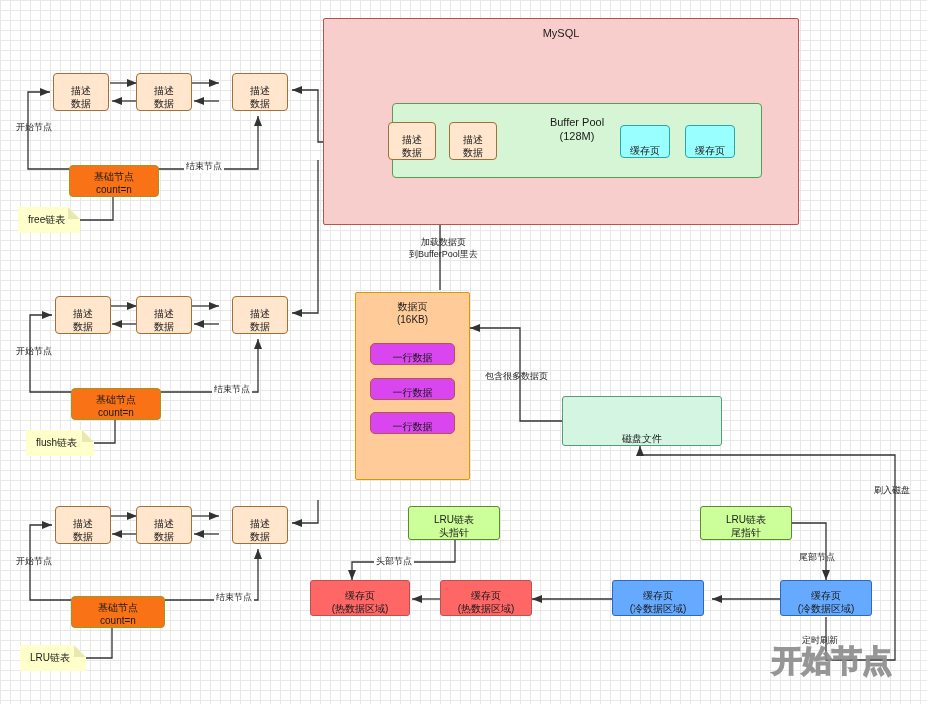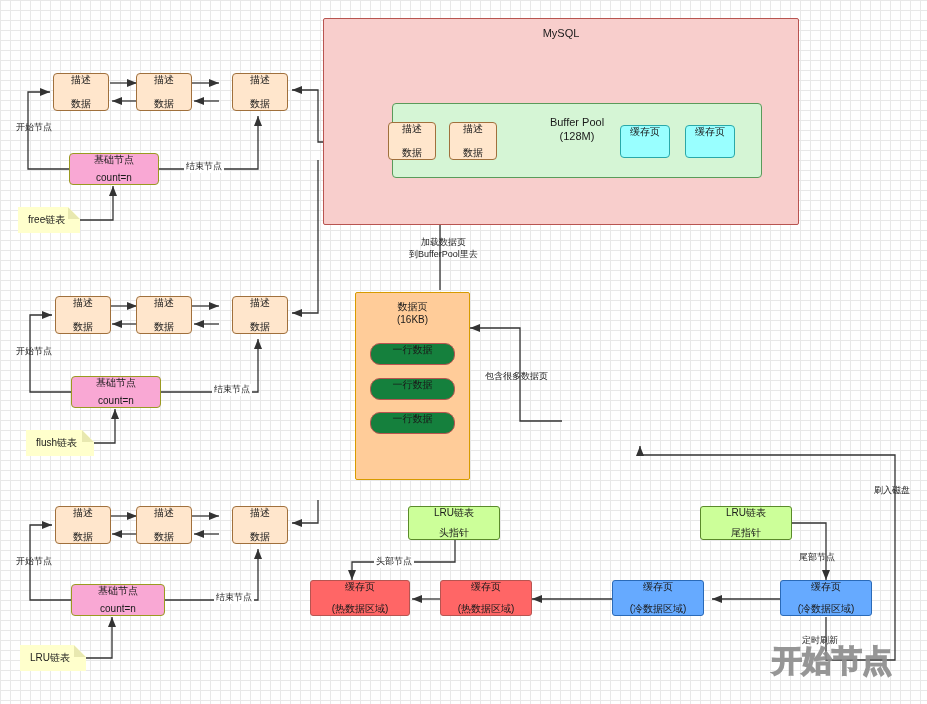--- a/index.html
+++ b/index.html
@@ -11,39 +11,39 @@
       linear-gradient(to right,#e8e8e8 1px,transparent 1px),
       linear-gradient(to bottom,#e8e8e8 1px,transparent 1px),
       linear-gradient(to right,#d5d5d5 1px,transparent 1px),
       linear-gradient(to bottom,#d5d5d5 1px,transparent 1px);
     background-size:10px 10px,10px 10px,50px 50px,50px 50px;
   }
   #canvas{position:absolute;inset:0;}
   svg.lines{position:absolute;left:0;top:0;width:927px;height:704px;pointer-events:none;}
 
   .box{position:absolute;box-sizing:border-box;display:flex;flex-direction:column;
-       align-items:center;justify-content:space-between;text-align:center;
+       align-items:center;justify-content:flex-end;text-align:center;
        font-size:10px;line-height:1.25;color:#1a1a1a;border-radius:4px;}
   .box span{display:block;white-space:nowrap;}
 
   .desc{background:#ffe6cc;border:1.4px solid #a0703c;}
-  .basenode{background:#f9a8d4;border:1.4px solid #9a9a20;}
+  .basenode{background:#f97316;border:1.4px solid #9a9a20;margin-top:12px;}
   .note{background:#ffffcc;border:none;border-radius:0;align-items:flex-start;
         justify-content:center;padding-left:10px;text-align:left;
         clip-path:polygon(0 0,calc(100% - 12px) 0,100% 12px,100% 100%,0 100%);}
   .note::after{content:"";position:absolute;top:0;right:0;width:12px;height:12px;
         background:#e8e8b0;clip-path:polygon(0 0,100% 100%,0 100%);}
   .mysql{background:#f8cecc;border:1.4px solid #b85450;justify-content:flex-start;
          padding-top:8px;font-size:11px;border-radius:2px;}
   .bpool{background:#d5f5d5;border:1.4px solid #5a9a5a;justify-content:flex-start;
          padding-top:12px;font-size:11px;border-radius:4px;}
   .cachepage{background:#99ffff;border:1.4px solid #2aa8a8;}
   .datapage{background:#ffcc99;border:1.4px solid #d79b00;justify-content:flex-start;
             padding-top:8px;border-radius:2px;}
-  .rowdata{background:#15803d;border:1.4px solid #b85450;border-radius:10px;}
+  .rowdata{background:#d946ef;border:1.4px solid #b85450;border-radius:5px;}
   .diskfile{background:#d5f5e3;border:1.4px solid #5a9a7a;border-radius:3px;}
   .ptr{background:#ccff99;border:1.4px solid #5a8a2a;border-radius:3px;}
   .hotpage{background:#ff6666;border:1.4px solid #b85450;border-radius:3px;}
   .coldpage{background:#66aaff;border:1.4px solid #2a6ab8;border-radius:3px;}
 
   .lbl{position:absolute;font-size:9px;color:#222;white-space:nowrap;background:#fff;
        padding:0 2px;line-height:1.3;text-align:center;}
   .lbl.nobg{background:transparent;}
   .lbl.two{line-height:1.35;}
 
@@ -223,20 +223,23 @@
   </div>
   <div class="box rowdata" style="left:370px;top:378px;width:85px;height:22px;">
     <span>一行数据</span>
   </div>
   <div class="box rowdata" style="left:370px;top:412px;width:85px;height:22px;">
     <span>一行数据</span>
   </div>
 
   <div class="lbl nobg" style="left:483px;top:371px;">包含很多数据页</div>
 
+  <div class="box diskfile" style="left:562px;top:396px;width:160px;height:50px;">
+    <span>磁盘文件</span>
+  </div>
 
   <div class="lbl nobg" style="left:872px;top:485px;">刷入磁盘</div>
 
   <div class="box ptr" style="left:408px;top:506px;width:92px;height:34px;">
     <span>LRU链表</span>
     <span>头指针</span>
   </div>
   <div class="box ptr" style="left:700px;top:506px;width:92px;height:34px;">
     <span>LRU链表</span>
     <span>尾指针</span>

